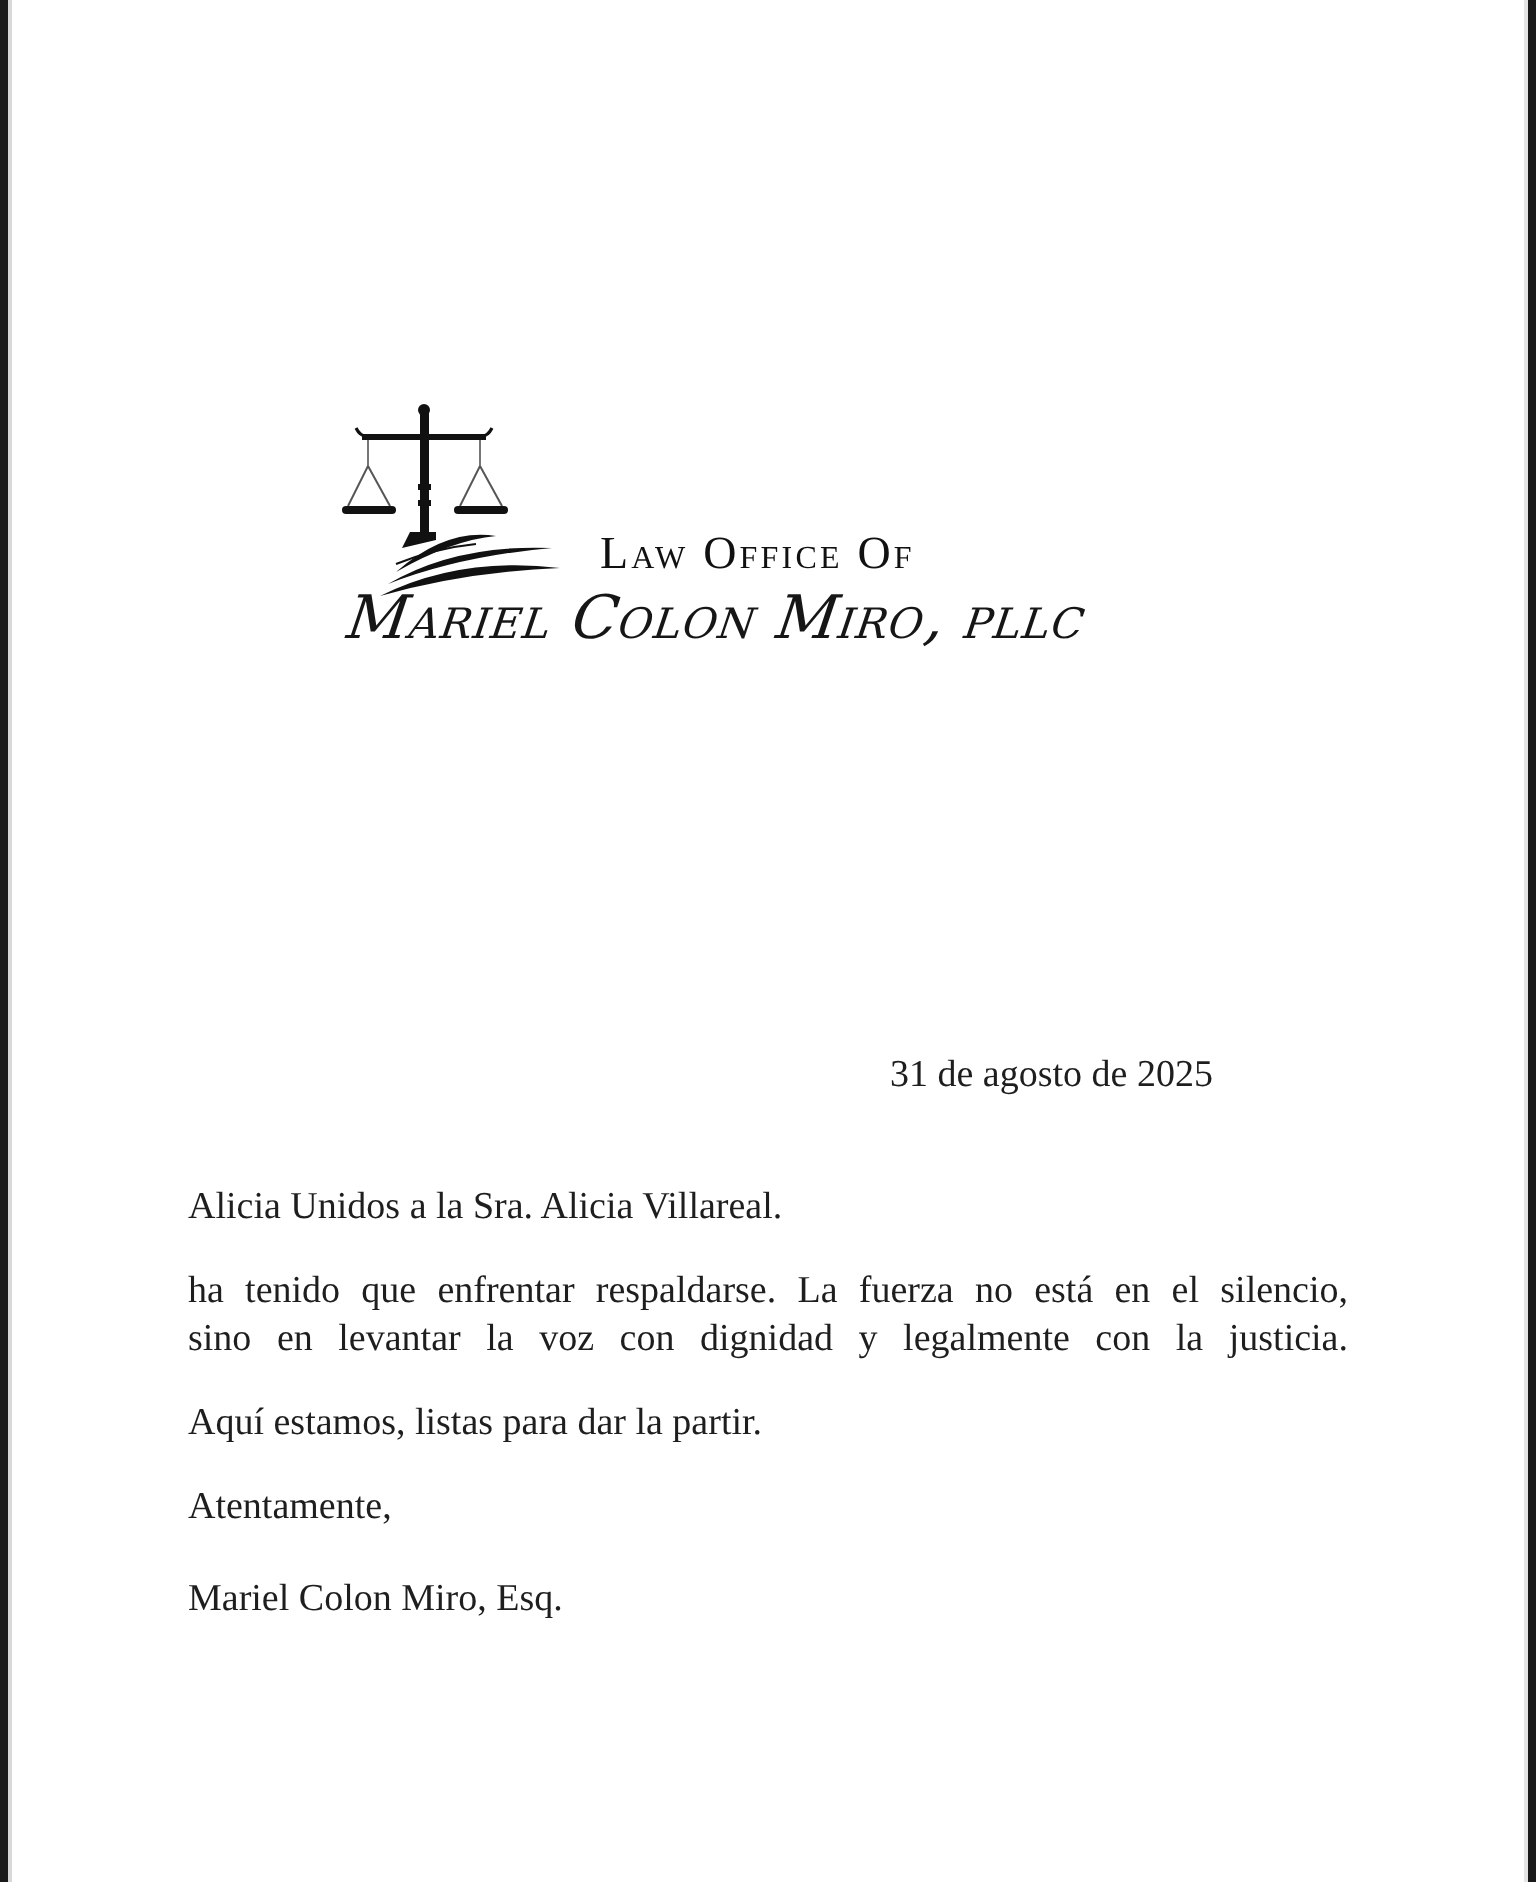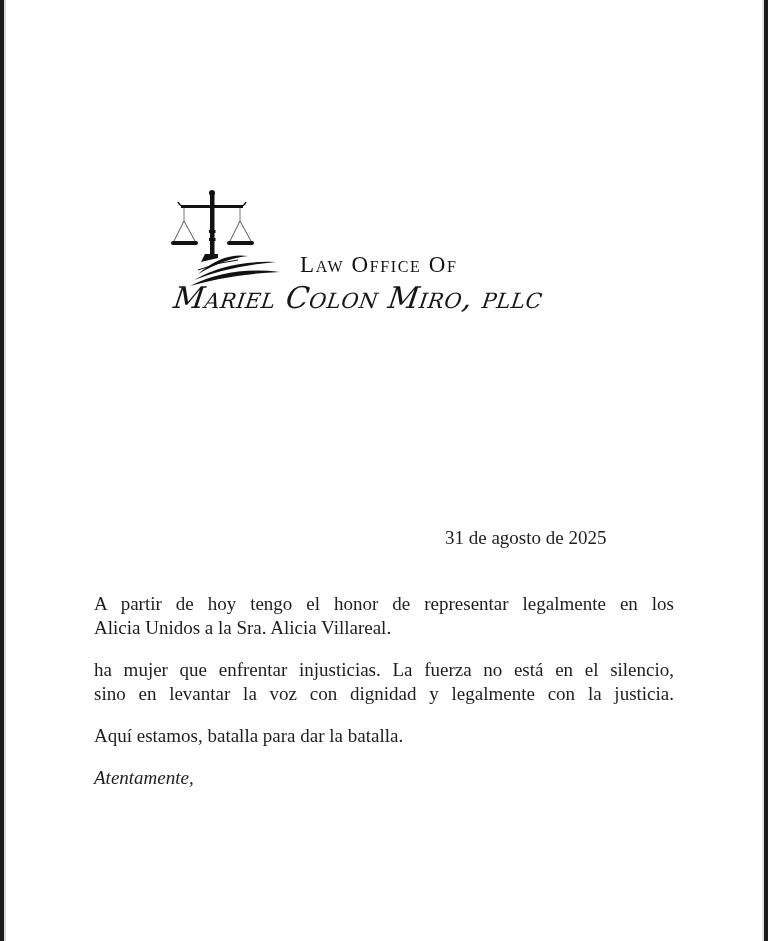--- a/index.html
+++ b/index.html
@@ -17,21 +17,21 @@
     position: absolute; left: 4px; top: 0; width: 2px; height: 941px; background: #d8d8d8;
   }
   .frame-right {
     position: absolute; right: 0; top: 0; width: 4px; height: 941px; background: #1a1a1a;
   }
   .frame-right-shadow {
     position: absolute; right: 4px; top: 0; width: 2px; height: 941px; background: #e4e4e4;
   }
 
   .logo {
-    position: absolute; left: 168px; top: 186px; width: 420px; height: 140px;
+    position: absolute; left: 168px; top: 198px; width: 420px; height: 140px;
   }
   .logo svg.emblem {
     position: absolute; left: 0; top: 0;
   }
   .logo .line1 {
     position: absolute; left: 132px; top: 66px;
     font-family: "Liberation Serif", "DejaVu Serif", serif;
     font-size: 23px; letter-spacing: 1.6px;
     font-variant: small-caps;
     color: #111;
@@ -53,21 +53,21 @@
     position: absolute; left: 445px; top: 526px;
     font-size: 19px; line-height: 24px; white-space: nowrap;
   }
   .body-text {
     position: absolute; left: 94px; top: 592px; width: 580px;
     font-size: 19px; line-height: 24px;
   }
   .body-text p { margin: 0 0 18px 0; }
   .body-text .line { display: block; white-space: nowrap; }
   .body-text .justify { text-align: justify; text-align-last: justify; white-space: normal; }
-  .body-text p.closing { margin-bottom: 22px; font-style: italic; }
+  .body-text p.closing { margin-bottom: 22px; }
 </style>
 </head>
 <body>
 
 <div class="frame-left"></div>
 <div class="frame-left-shadow"></div>
 <div class="frame-right"></div>
 <div class="frame-right-shadow"></div>
 
 <div class="logo">
@@ -100,24 +100,24 @@
     <path d="M30 84 Q50 76 70 74" stroke="#111" stroke-width="1" fill="none"></path>
   </svg>
   <div class="line1">Law Office Of</div>
   <div class="line2">Mariel Colon Miro, pllc</div>
 </div>
 
 <div class="date">31 de agosto de 2025</div>
 
 <div class="body-text">
   <p>
-    <span class="line justify">A partir de hoy tengo el honor de representar legalmente en los</span>
     <span class="line">Alicia Unidos a la Sra. Alicia Villareal.</span>
   </p>
   <p>
-    <span class="line justify">ha mujer que enfrentar injusticias. La fuerza no está en el silencio,</span>
+    <span class="line justify">ha tenido que enfrentar respaldarse. La fuerza no está en el silencio,</span>
     <span class="line justify">sino en levantar la voz con dignidad y legalmente con la justicia.</span>
   </p>
   <p>
-    <span class="line">Aquí estamos, batalla para dar la batalla.</span>
+    <span class="line">Aquí estamos, listas para dar la partir.</span>
   </p>
   <p class="closing">Atentamente,</p>
+  <p>Mariel Colon Miro, Esq.</p>
 </div>
 
 </body></html>

